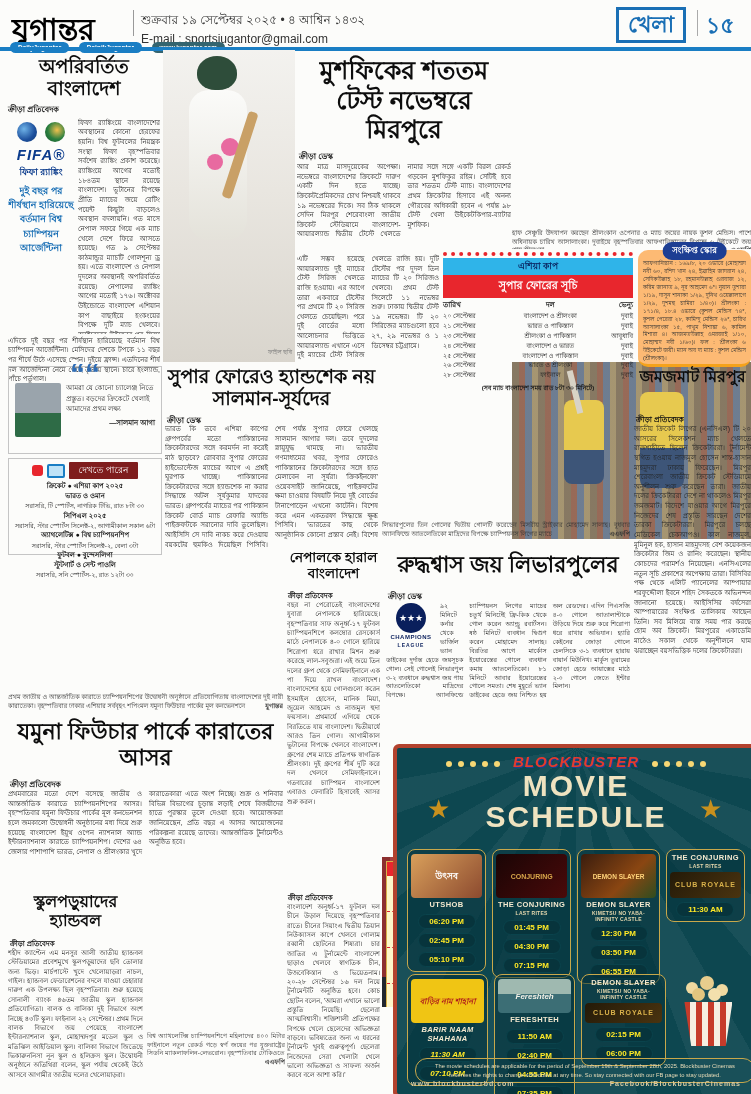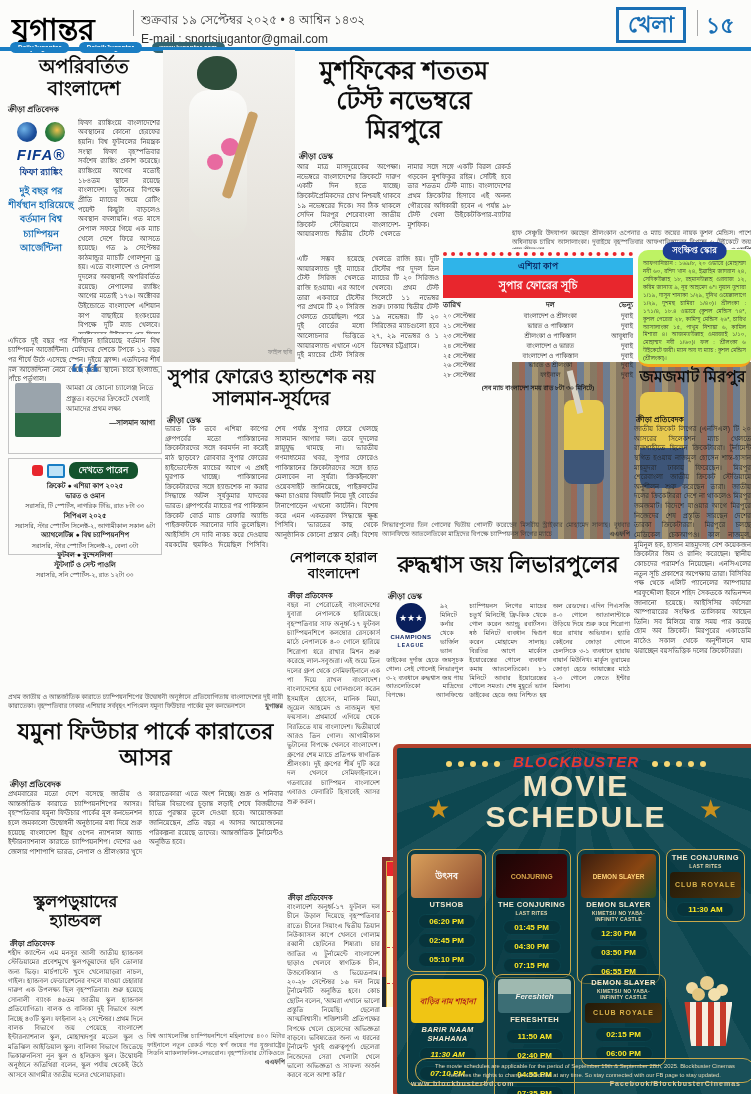--- a/index.html
+++ b/index.html
@@ -36,21 +36,21 @@
            padding:4px 3px;text-align:center;}
   .poster{height:44px;border-radius:4px;margin:0 auto 3px;overflow:hidden;position:relative;
           display:flex;align-items:center;justify-content:center;}
   .mv-title{font-size:7.5px;font-weight:bold;color:#f3e9cf;line-height:1.15;letter-spacing:.4px;}
   .mv-sub{font-size:5px;font-weight:bold;color:#e7d9ae;line-height:1.2;letter-spacing:.3px;}
   .mv-time{display:block;width:56px;margin:4px auto 0;background:#07343c;border-radius:9px;
            color:#ffe926;font-weight:bold;font-size:8px;padding:2px 0;border:1px solid #0a434c;}
   .star{color:#c8901d;font-size:26px;}
   .dot{width:6px;height:6px;border-radius:50%;background:#f7d774;display:inline-block;margin:0 3px;}
   
-  .pill-title{background:#14532d;color:#fff;font-weight:bold;border-radius:7px;}
+  .pill-title{background:#7f1d1d;color:#fff;font-weight:normal;border-radius:1px;}
 </style>
 </head>
 <body>
 
 <div id="page">
 
   <div class="abs" style="left:12px;top:6px;font-size:30px;font-weight:bold;color:#000;">যুগান্তর</div>
   <div class="abs" style="left:133px;top:10px;width:1px;height:26px;background:#999;"></div>
   <div class="abs" style="left:141px;top:11px;font-size:12px;color:#333;line-height:1.6;">
     <div>শুক্রবার ১৯ সেপ্টেম্বর ২০২৫ • ৪ আশ্বিন ১৪৩২</div>
@@ -147,21 +147,21 @@
         <span class="act-v">দুবাই</span>
       </div>
     <div class="act-row">
         <span class="act-d">২৮ সেপ্টেম্বর</span>
         <span class="act-t">ফাইনাল</span>
         <span class="act-v">দুবাই</span>
       </div>
     <div style="font-size:6.2px;font-weight:bold;text-align:center;margin-top:3px;">(সব ম্যাচ বাংলাদেশ সময় রাত ৮টা ৩০ মিনিটে)</div>
   </div>
 
-  <div class="abs" style="left:638px;top:250px;width:113px;height:114px;border-radius:10px;background:#bef264;border-bottom:3px solid #f5a21b;">
+  <div class="abs" style="left:638px;top:250px;width:113px;height:114px;border-radius:10px;background:#fdba74;border-bottom:3px solid #f5a21b;">
     <div style="position:absolute;left:50%;top:-8px;transform:translateX(-50%);background:#1d3e93;color:#fff;font-weight:bold;font-size:8.5px;border-radius:10px;padding:2px 10px;white-space:nowrap;">সংক্ষিপ্ত স্কোর</div>
     <div style="padding:10px 5px 3px;font-size:5.6px;line-height:1.42;text-align:justify;color:#333;height:98px;overflow:hidden;">আফগানিস্তান : ১৬৯/৮, ২০ ওভারে (মোহাম্মদ নবী ৬০, রশিদ খান ২৪, ইব্রাহিম জাদরান ২৪, সেদিকউল্লাহ ১৮, রহমানউল্লাহ গুরবাজ ১২, করিম জানাত ৯, নূর আহমেদ ৬*। নুয়ান তুশারা ১/১৯, দাসুন শানাকা ১/২৯, দুনিথ ওয়েল্লালাগে ১/২৯, দুশমন্থ চামিরা ১/৪০)। শ্রীলংকা : ১৭১/৪, ১৮.৪ ওভারে (কুশল মেন্ডিস ৭৪*, কুশল পেরেরা ২৮, কামিন্দু মেন্ডিস ২৬*, চারিথ আসালাংকা ১৫, পাথুম নিশাঙ্কা ৬, কামিল মিশারা ৪। আজমতউল্লাহ ওমরজাই ১/১০, মোহাম্মদ নবী ১/৬০)। ফল : শ্রীলংকা ৬ উইকেটে জয়ী। ম্যান অব দ্য ম্যাচ : কুশল মেন্ডিস (শ্রীলংকা)।</div>
   </div>
 
   <div class="abs" style="left:8px;top:366px;width:152px;height:86px;border:1px solid #c5c5c5;">
     <div style="text-align:center;color:#2f6db5;font-size:30px;line-height:14px;font-weight:bold;">““</div>
     <div style="display:flex;gap:5px;padding:2px 6px;">
       <div style="width:46px;height:54px;background:linear-gradient(180deg,#9aa4ac 0 55%,#2e6b46 55% 100%);border-radius:2px;flex:none;"></div>
       <div style="font-size:7px;line-height:1.5;color:#222;">
         <span>আমরা যে কোনো চ্যালেঞ্জ নিতে প্রস্তুত। বড়দের ক্রিকেটে খেলাই আমাদের প্রথম লক্ষ্য</span>

